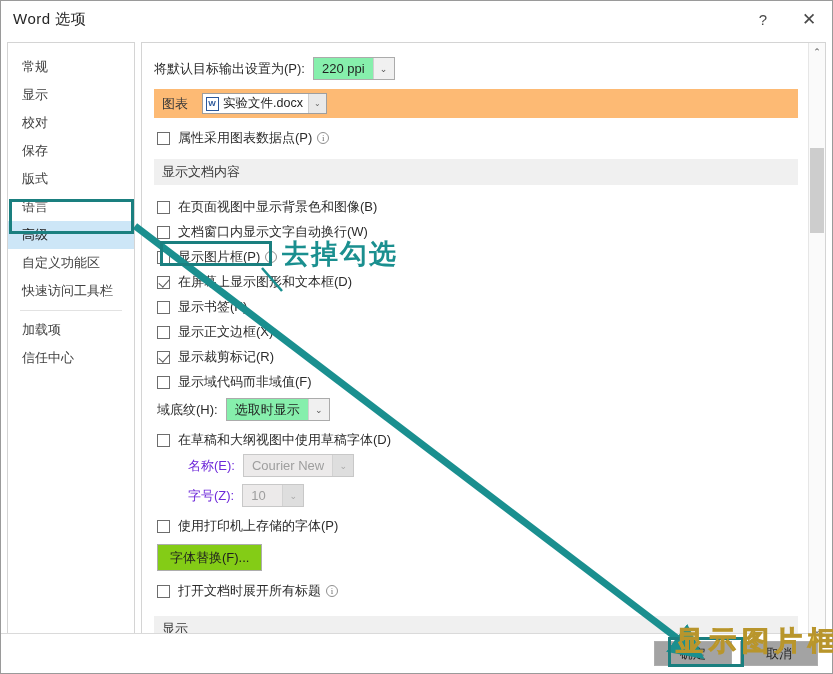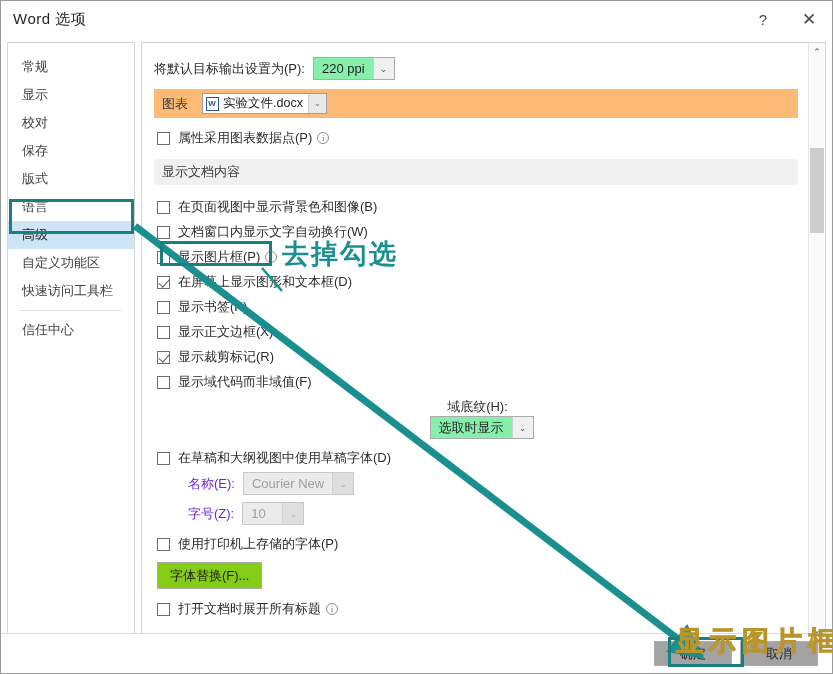--- a/index.html
+++ b/index.html
@@ -258,20 +258,23 @@
       <div class="nav-item selected">
         <span>高级</span>
       </div>
       <div class="nav-item">
         <span>自定义功能区</span>
       </div>
       <div class="nav-item">
         <span>快速访问工具栏</span>
       </div>
       <div class="nav-sep"></div>
+      <div class="nav-item">
+        <span>加载项</span>
+      </div>
       <div class="nav-item">
         <span>信任中心</span>
       </div>
     </div>
 
     <div class="main">
       <div class="content">
 
         
         <div class="row">
@@ -334,21 +337,21 @@
         <div class="cb-row">
           <span class="cb checked"></span>
           <span class="cb-label">显示裁剪标记(R)</span>
         </div>
         <div class="cb-row">
           <span class="cb"></span>
           <span class="cb-label">显示域代码而非域值(F)</span>
         </div>
 
         
-        <div class="row" style="margin-top:5px;margin-bottom:8px;padding-left:3px;flex-direction:column;">
+        <div class="row" style="margin-top:5px;margin-bottom:8px;padding-left:3px;">
           <span class="lbl">域底纹(H):</span>
           <span class="combo">
             <span class="val">选取时显示</span>
             <span class="arrow">⌄</span>
           </span>
         </div>
 
         <div class="cb-row">
           <span class="cb"></span>
           <span class="cb-label">在草稿和大纲视图中使用草稿字体(D)</span>

